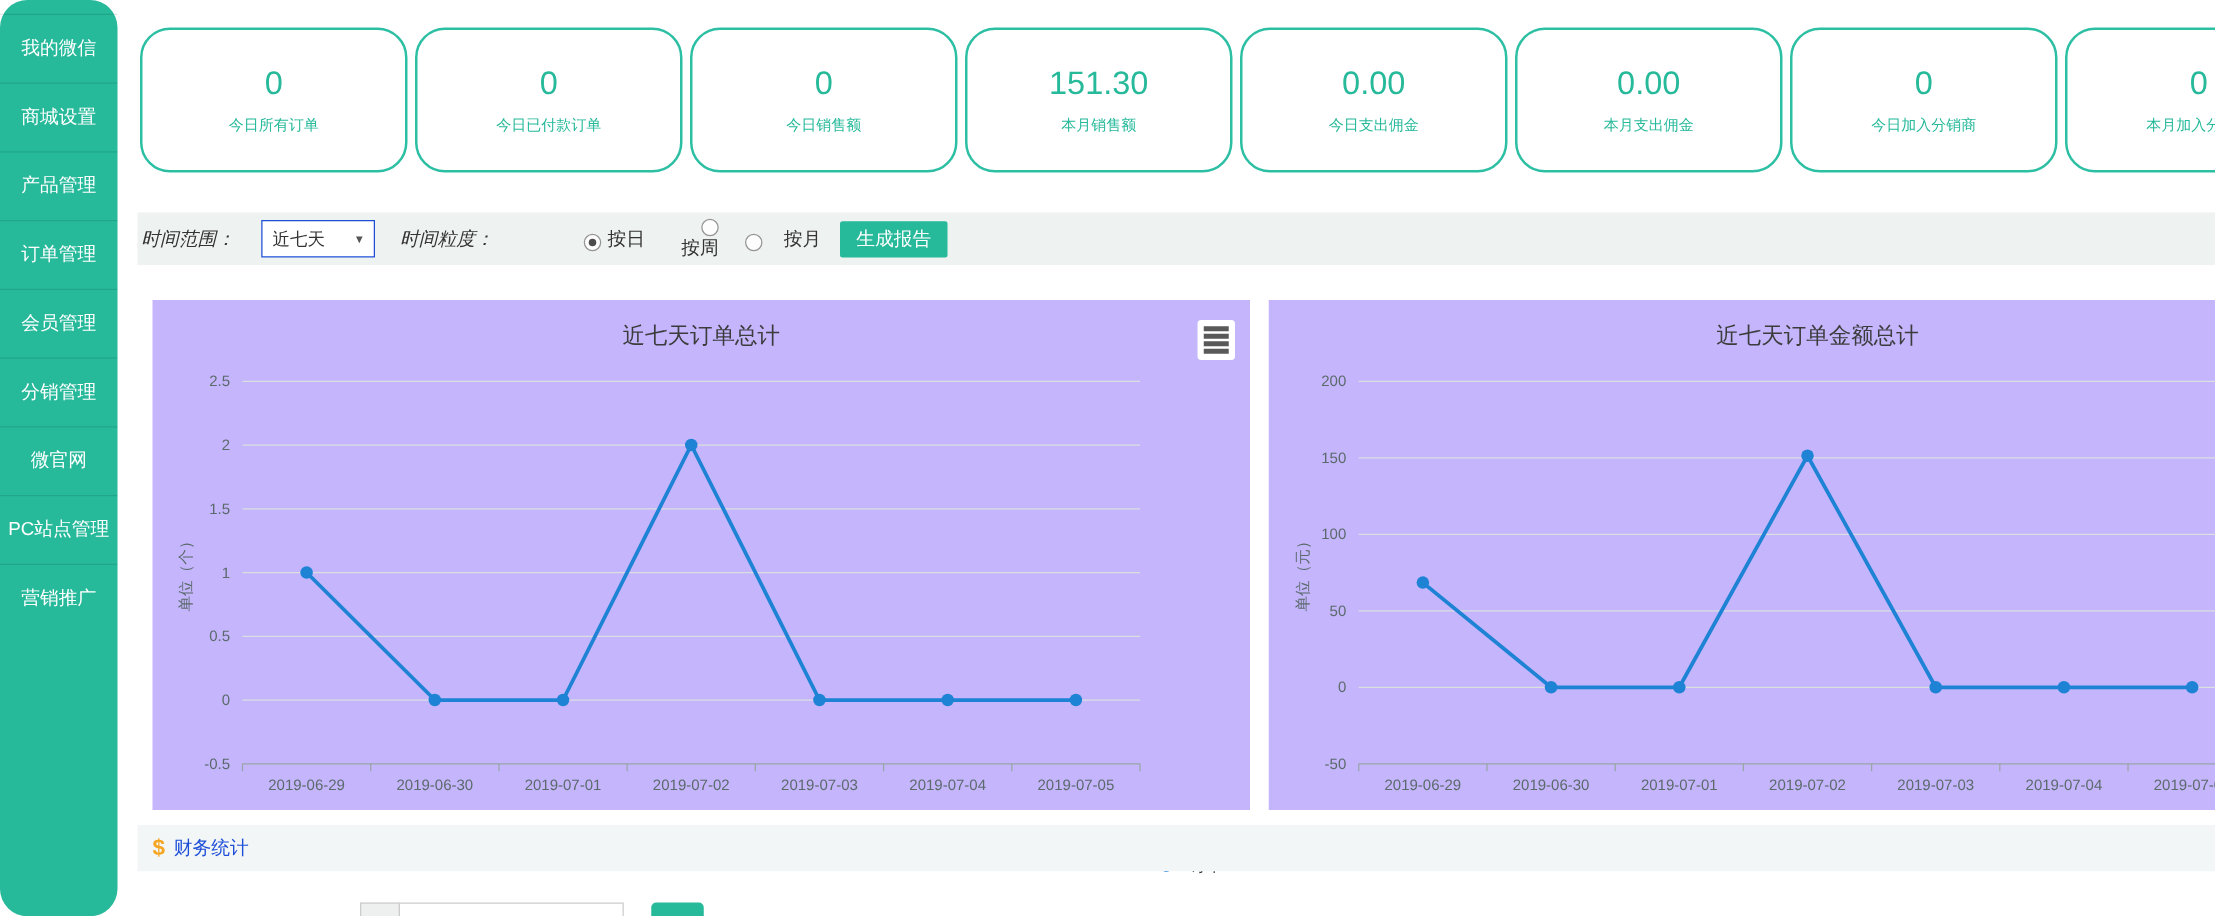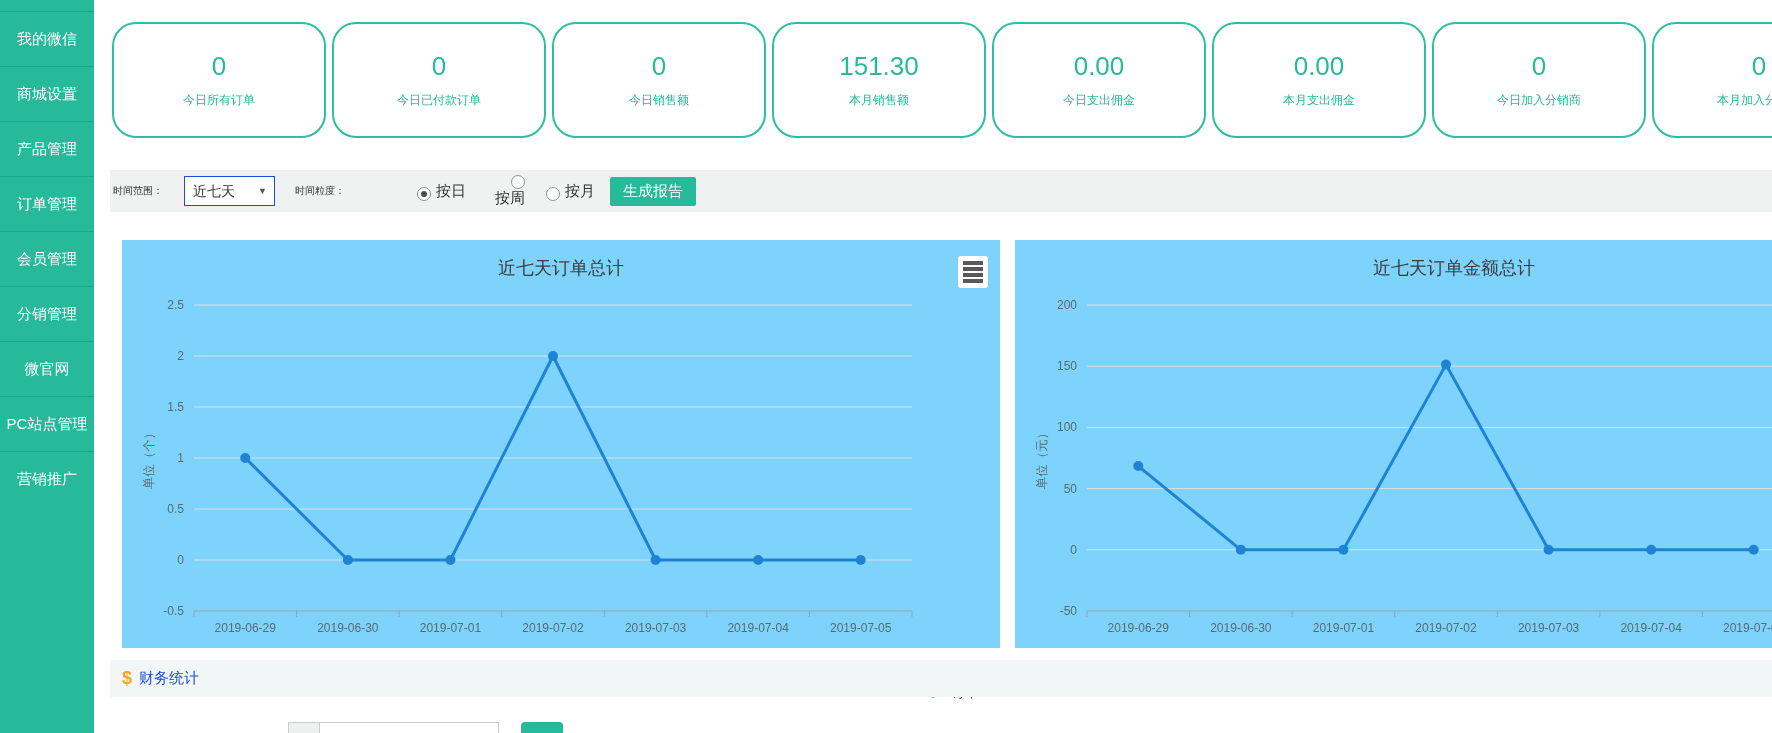--- a/index.html
+++ b/index.html
@@ -1,53 +1,53 @@
 <!DOCTYPE html>
 <html><head>
 <meta charset="utf-8">
 <style>
   * { margin:0; padding:0; box-sizing:border-box; }
   html,body { width:1772px; height:733px; overflow:hidden; background:#fff;
     font-family:"Liberation Sans","DejaVu Sans",sans-serif; }
   #app { position:relative; width:1772px; height:733px; overflow:hidden; background:#fff; }
 
   
-  .sidebar { position:absolute; left:0; top:0; width:94px; height:733px; background:#26b99a; }
+  .sidebar { position:absolute; left:0; top:0; width:94px; height:733px; background:#26b99a;border-radius:22px; }
   .sidebar ul { list-style:none; padding-top:11px; }
   .sidebar li { height:55px; line-height:54px; text-align:center; color:#fff; font-size:15px;
     border-top:1px solid rgba(0,0,0,0.10); cursor:pointer; }
 
   
   .cards-row { position:absolute; left:112px; top:22px; display:flex; gap:6px; }
   .stat-card { width:214px; height:116px; border:2px solid #2dbfa3; border-radius:24px;
     background:#fff; display:flex; flex-direction:column; align-items:center; justify-content:center; flex:none; }
   .stat-value { font-size:26px; color:#26b99a; line-height:30px; }
   .stat-label { font-size:12px; color:#26b99a; margin-top:11px; }
 
   
   .filter-bar { position:absolute; left:110px; top:170px; right:0; height:42px; background:#eef2f1;
     display:flex; align-items:center; }
-  .fb-label { font-size:10px; color:#333; }
+  .fb-label { font-size:15px; color:#333;font-style:italic; }
   .fb-label.range { margin-left:3px; }
   .fb-label.gran { margin-left:20px; }
   .fb-select { position:relative; margin-left:21px; width:91px; height:30px; background:#fff;
     border:1px solid #1d4ed8; font-size:14px; color:#333; line-height:28px; padding:0 18px 0 8px; cursor:pointer; }
   .fb-select .arrow { position:absolute; right:7px; top:0; line-height:28px; font-size:9px; color:#555; }
   .radio-item { display:flex; align-items:flex-end; cursor:pointer; }
-  .radio-item.r0 { margin-left:72px; } .radio-item.r1 { margin-left:24px;flex-direction:column; } .radio-item.r2 { margin-left:21px; }
+  .radio-item.r0 { margin-left:72px; } .radio-item.r1 { margin-left:24px;flex-direction:column; } .radio-item.r2 { margin-left:21px;gap:12px; }
   .radio { width:14px; height:14px; border-radius:50%; border:1px solid #949494; background:#fdfdfd;
     position:relative; flex:none; }
   .radio.checked::after { content:""; position:absolute; left:3px; top:3px; width:6px; height:6px;
     border-radius:50%; background:#4c4c4c; }
   .radio-text { font-size:15px; color:#333; margin-left:5px; }
   .gen-btn { margin-left:15px; width:86px; height:29px; background:#26b99a; color:#fff; border:none;
     font-size:15px; border-radius:2px; cursor:pointer; font-family:inherit; }
 
   
-  .chart-panel { position:absolute; top:240px; width:878px; height:408px; background:#7dd3fc; }
+  .chart-panel { position:absolute; top:240px; width:878px; height:408px; background:#c4b5fd; }
   .chart-panel.p0 { left:122px; }
   .chart-panel.p1 { left:1015px; }
   .chart-title { position:absolute; left:0; right:0; top:16px; text-align:center; font-size:18px; color:#3c3c3c; }
   .y-axis-name { position:absolute; left:-38px; top:210px; width:130px; height:16px; line-height:16px;
     text-align:center; transform:rotate(-90deg); font-size:12.5px; color:#5b6a6a; }
   svg.plot { position:absolute; left:0; top:0; }
   .toolbox { position:absolute; left:836px; top:16px; width:30px; height:32px; background:#fff; border-radius:3px;
     display:flex; flex-direction:column; justify-content:center; align-items:center; gap:2.5px; cursor:pointer; }
   .toolbox .bar { width:20px; height:3.5px; background:#595959; }
   .legend { position:absolute; left:796px; top:444px; display:flex; align-items:center; gap:4px; cursor:pointer; }

